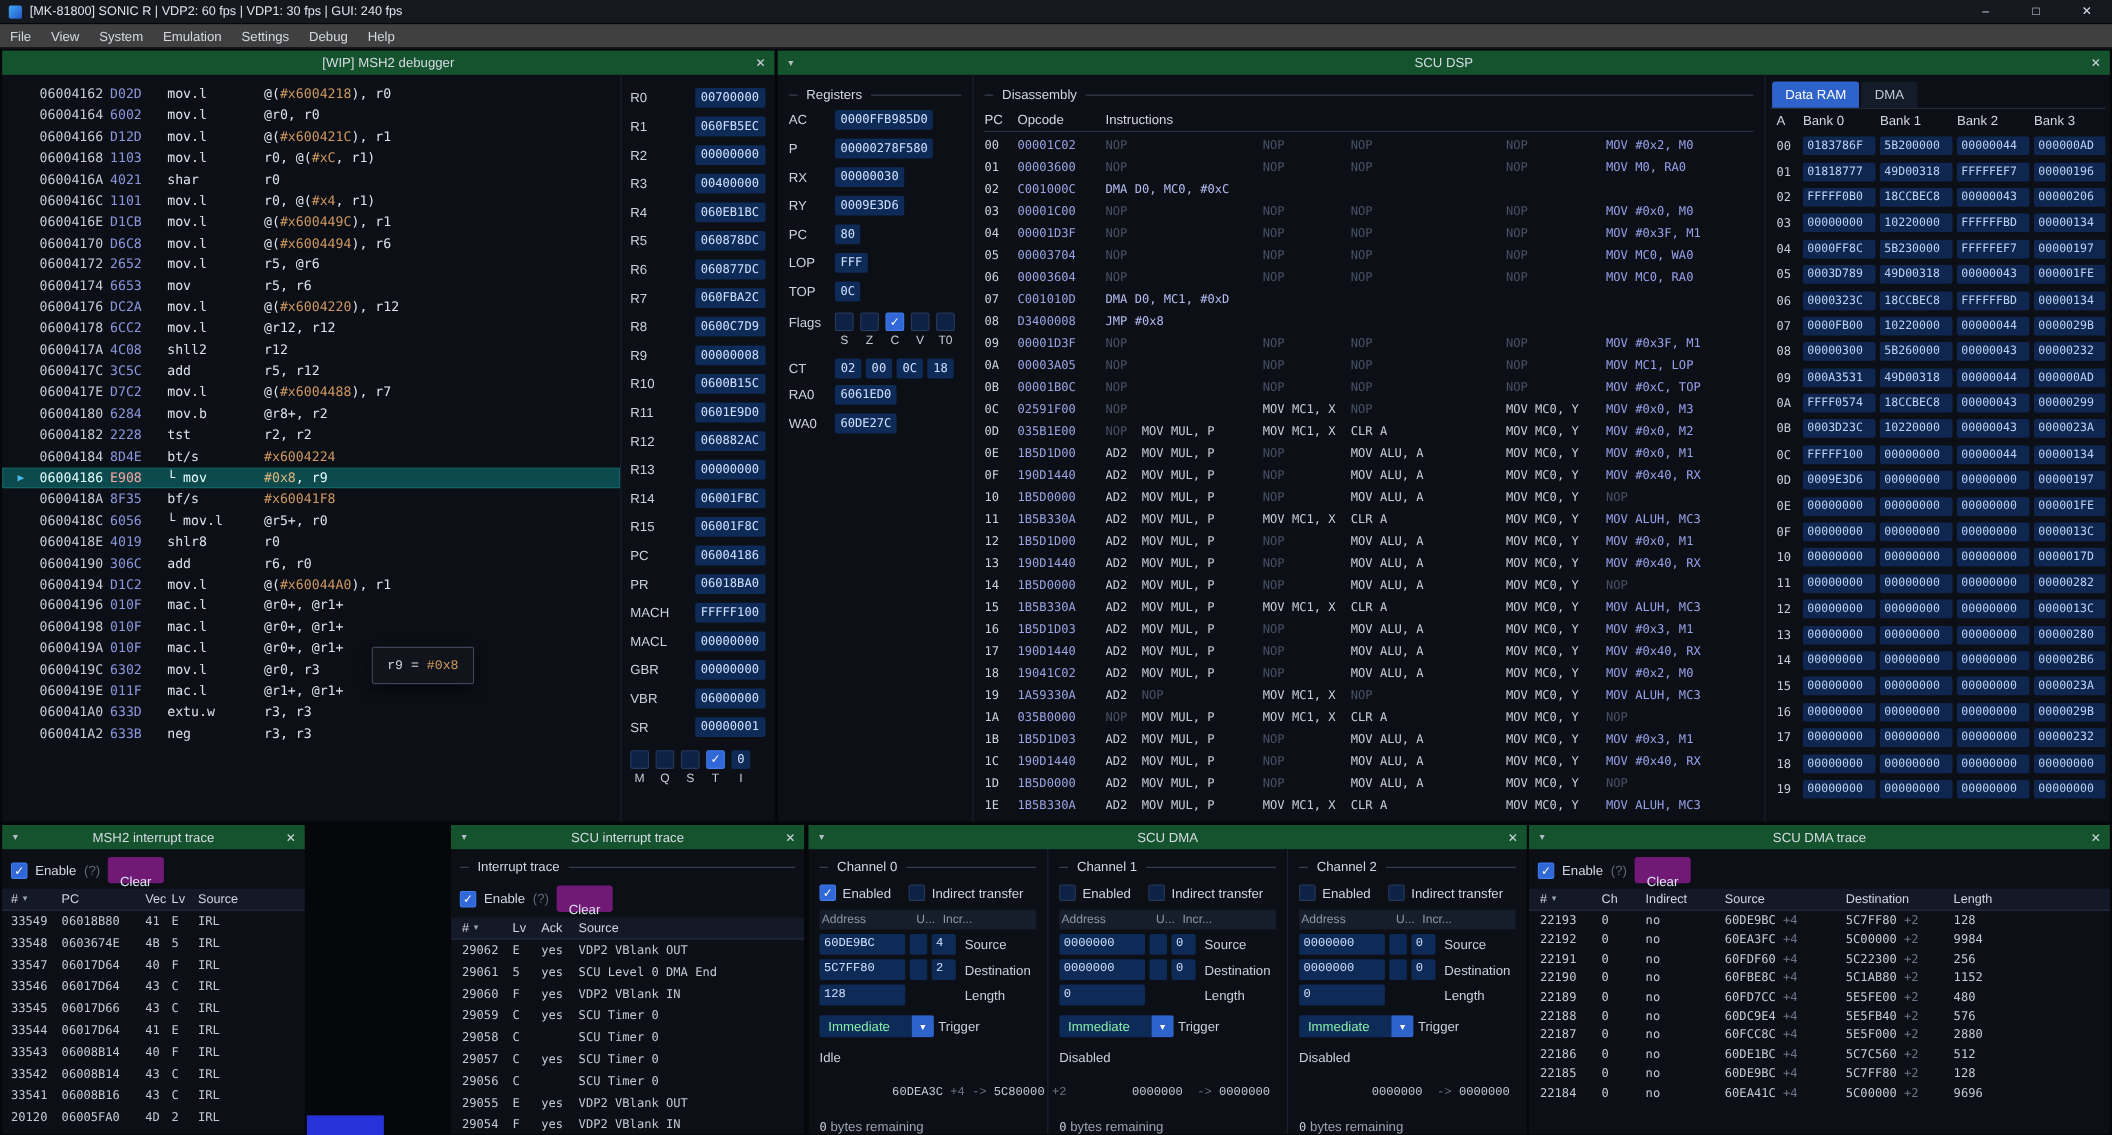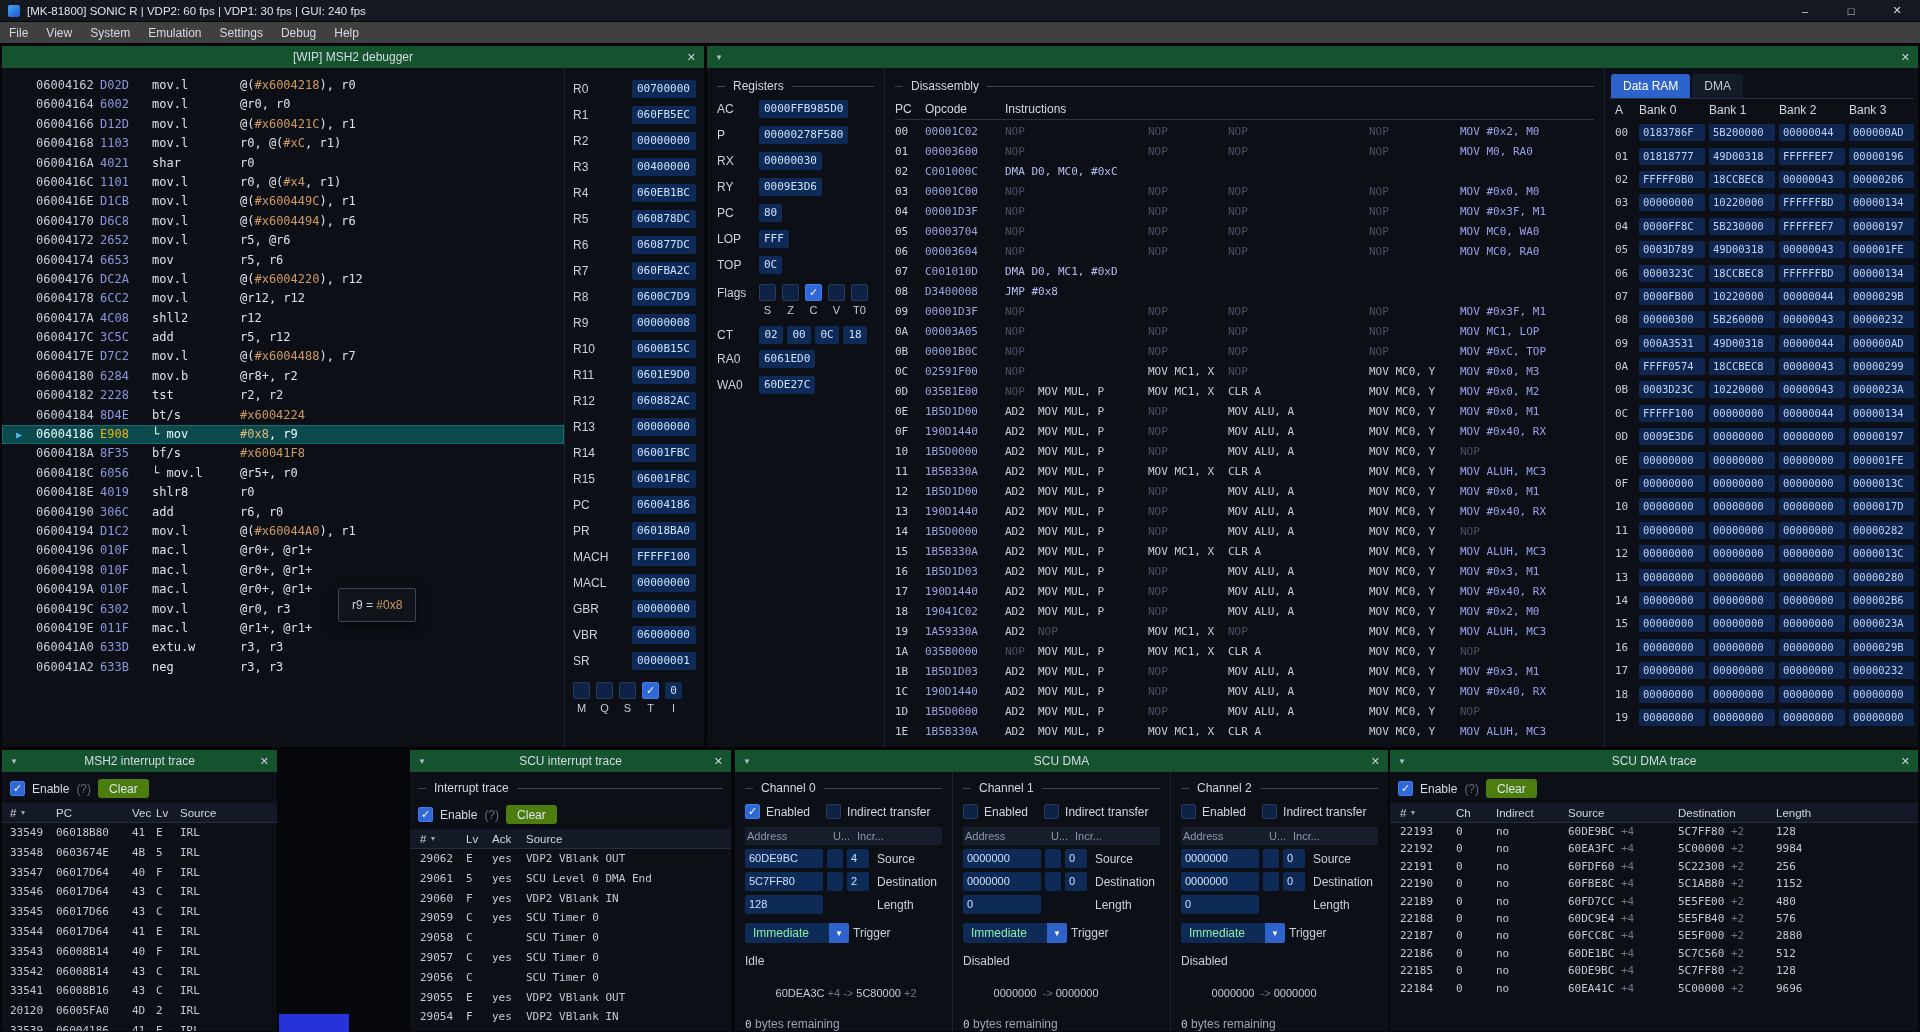--- a/index.html
+++ b/index.html
@@ -1,17 +1,17 @@
 <!DOCTYPE html>
 <html><head>
 <meta charset="utf-8">
 <style>
 *{margin:0;padding:0;box-sizing:border-box}
 html,body{width:1920px;height:1032px;overflow:hidden;background:#06070b;font-family:"Liberation Sans",sans-serif;color:#cdd3dd}
-.mono{font-family:Liberation Sans, sans-serif}
+.mono{font-family:Liberation Mono, monospace}
 
 #titlebar{height:22px;background:#15181f;display:flex;align-items:center;border-bottom:1px solid #04050a}
 .app-icon{width:12px;height:12px;margin:0 7px 0 8px;border-radius:2px;background:linear-gradient(135deg,#3fa9f5,#2456c9);flex:none}
 .title-text{font-size:11.5px;color:#dfe3ea;white-space:pre}
 .win-controls{margin-left:auto;display:flex;height:100%}
 .win-btn{width:46px;display:flex;align-items:center;justify-content:center;font-size:11px;color:#d6dae2}
 #menubar{height:22px;background:#404040;display:flex;align-items:center;border-bottom:1px solid #04050a}
 .menu-item{padding:0 9px;font-size:12px;color:#d4d9e1;height:100%;display:flex;align-items:center}
 
 .panel{position:absolute;background:#0c0f16;display:flex;flex-direction:column}
@@ -21,37 +21,37 @@
 .pclose{z-index:1;margin-left:auto;margin-right:8px;font-size:11px;color:#ccd2dc}
 .seclabel{display:flex;align-items:center;height:20px;gap:8px;flex:none}
 .seclabel .rl{width:8px;height:1px;background:#3a4357;flex:none}
 .seclabel .rr{flex:1;height:1px;background:#3a4357}
 .seclabel .txt{font-size:12px;color:#d2d8e2;white-space:pre}
 .vbox{background:#0e2a56;border-radius:2px;height:18px;line-height:18px;padding:0 5px;font-size:11px;color:#cfe0ff;font-family:"DejaVu Sans Mono",monospace;white-space:pre}
 .cb{width:17px;height:17px;background:#0e2245;border:1px solid #27395c;border-radius:2px;position:relative;flex:none}
 .cb.checked{background:#3168d8;border-color:#3f7bea}
 .cb.checked::after{content:"✓";position:absolute;inset:0;display:flex;align-items:center;justify-content:center;color:#fff;font-size:11px}
 .cb.small{width:15px;height:15px}
-.btn{background:#4d7c0f;border-radius:3px;height:19px;line-height:20px;padding:0 11px;font-size:12px;color:#dde5f2}
+.btn{background:#701a75;border-radius:3px;height:19px;line-height:20px;padding:12px 11px;font-size:12px;color:#dde5f2}
 .help{font-size:12px;color:#5f6879}
 .imm{color:#cf9960}
 
 #msh2{left:2px;top:46px;width:702px;height:701px}
 .m-body{flex:1;display:flex;min-height:0;position:relative}
 .m-disasm{flex:1;padding-top:8px;overflow:hidden}
 .mrow{display:flex;height:19.4px;line-height:19.4px;font-size:12px;font-family:"DejaVu Sans Mono",monospace;white-space:pre}
 .pcmark{width:34px;text-align:center;color:#4db8e8;font-size:10px;visibility:hidden;flex:none}
 .maddr{width:64px;color:#c6ccd7;flex:none}
 .mop{width:52px;color:#8b97dd;flex:none}
 .mmn{width:88px;color:#dde2ea;flex:none}
 .margs{color:#dde2ea}
 .mrow.cur{background:#0d4a4d;box-shadow:inset 0 0 0 1px #156d70}
 .mrow.cur .pcmark{visibility:visible}
 .mrow.cur .maddr,.mrow.cur .mmn,.mrow.cur .margs{color:#e6feff}
-.mrow.cur .mop{color:#eab308}
+.mrow.cur .mop{color:#fca5a5}
 .mrow.cur .imm{color:#e0b87e}
 .tooltip{position:absolute;left:336px;top:520px;background:#11141b;border:1px solid #3d4457;border-radius:2px;padding:9px 13px;font-size:12px;z-index:5;box-shadow:0 5px 12px rgba(0,0,0,.55);white-space:pre}
 .m-regs{width:140px;border-left:1px solid #1b2232;padding:8px 8px 0 8px;flex:none}
 .rrow{display:flex;align-items:center;height:26px}
 .rname{font-size:12px;color:#ccd2dc;width:40px;flex:none}
 .rrow .vbox{margin-left:auto;min-width:64px}
 .flagbar{margin-top:8px}
 .fboxes{display:flex;gap:6px}
 .ibox{width:17px;height:17px;line-height:17px;padding:0;text-align:center;flex:none}
 .fletters{display:flex;gap:6px;margin-top:3px}
@@ -581,20 +581,21 @@
           <span>I</span>
         </div>
       </div>
     </div>
   </div>
 </div>
 
 <div id="dsp" class="panel">
   <div class="phead">
     <span class="picon">▼</span>
+    <span class="ptitle">SCU DSP</span>
     <span class="pclose">✕</span>
   </div>
   <div class="d-body">
     <div class="d-regs">
       <div class="seclabel">
         <span class="rl"></span>
           <span class="txt">Registers</span>
           <span class="rr"></span>
       </div>
       <div>

